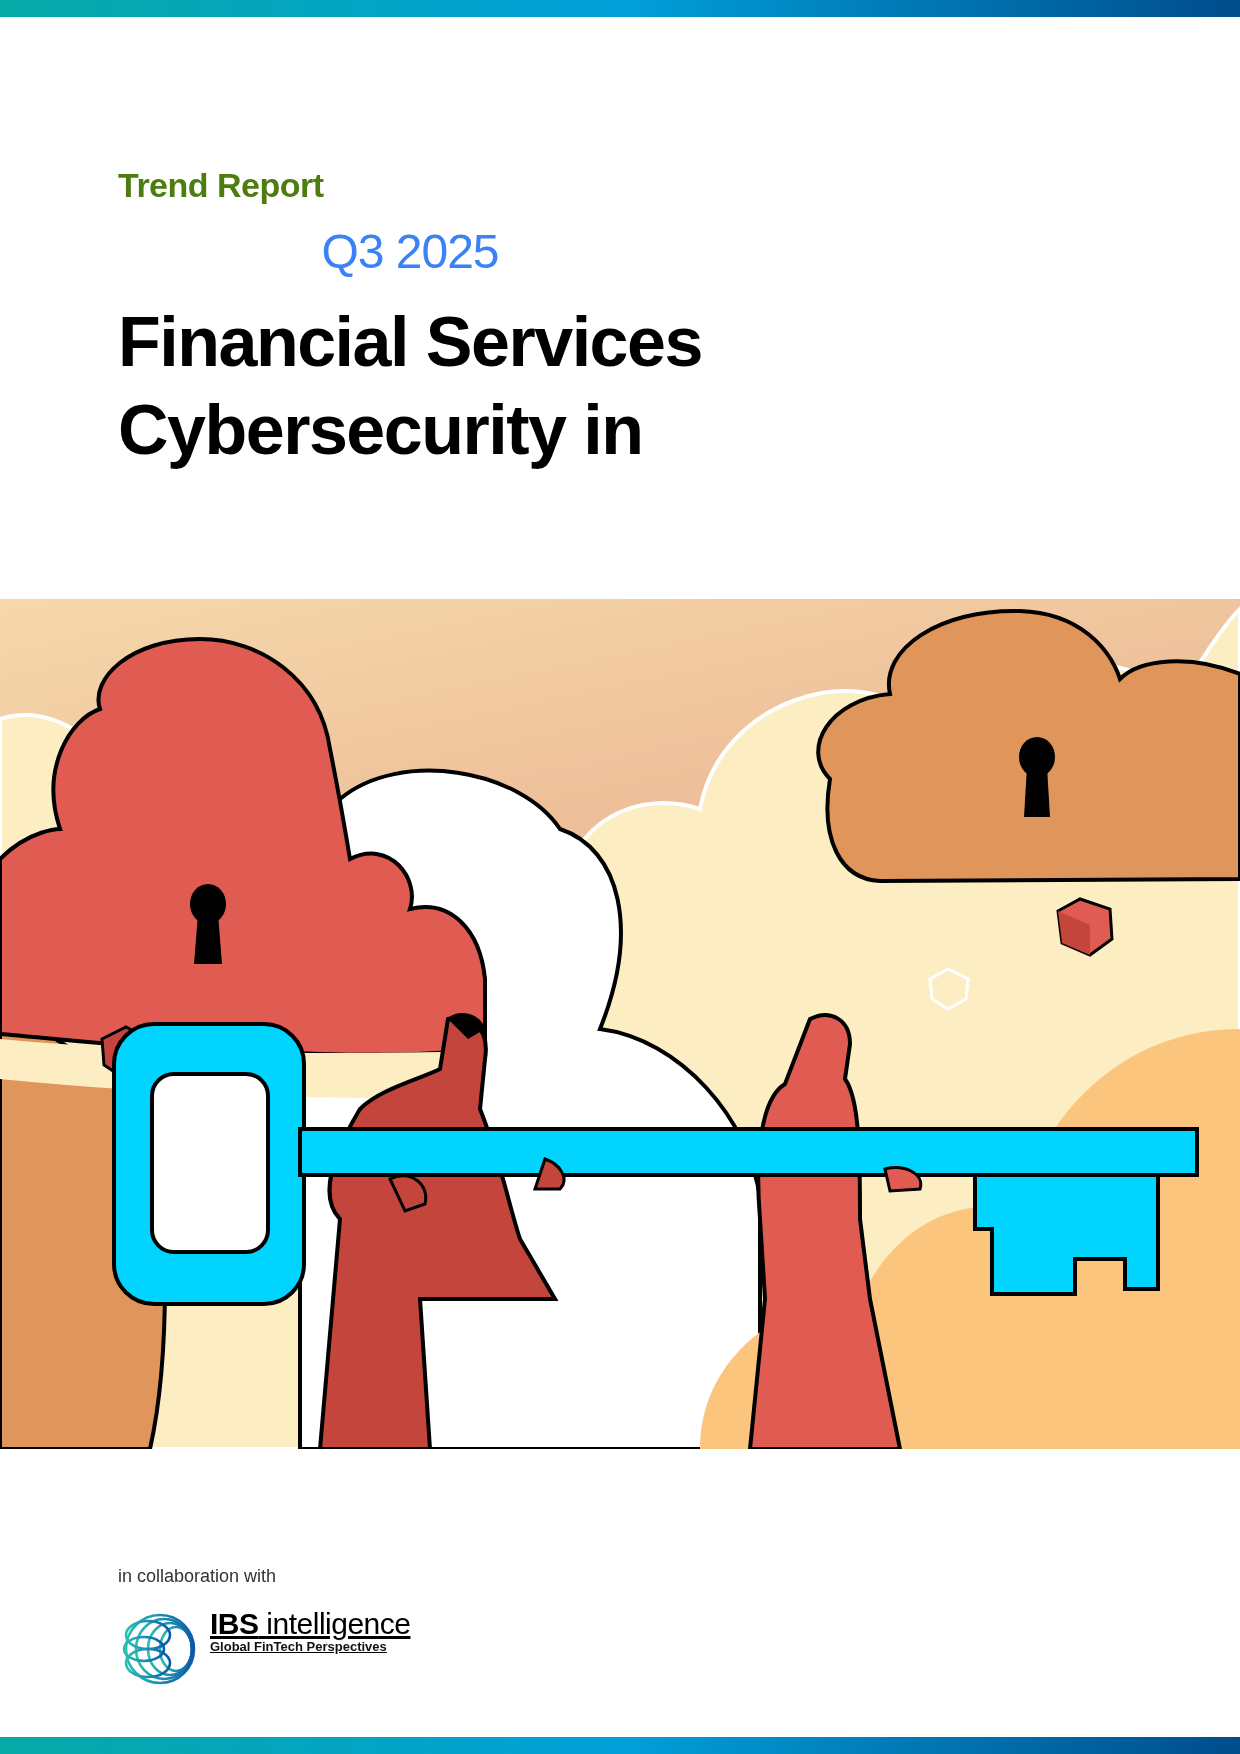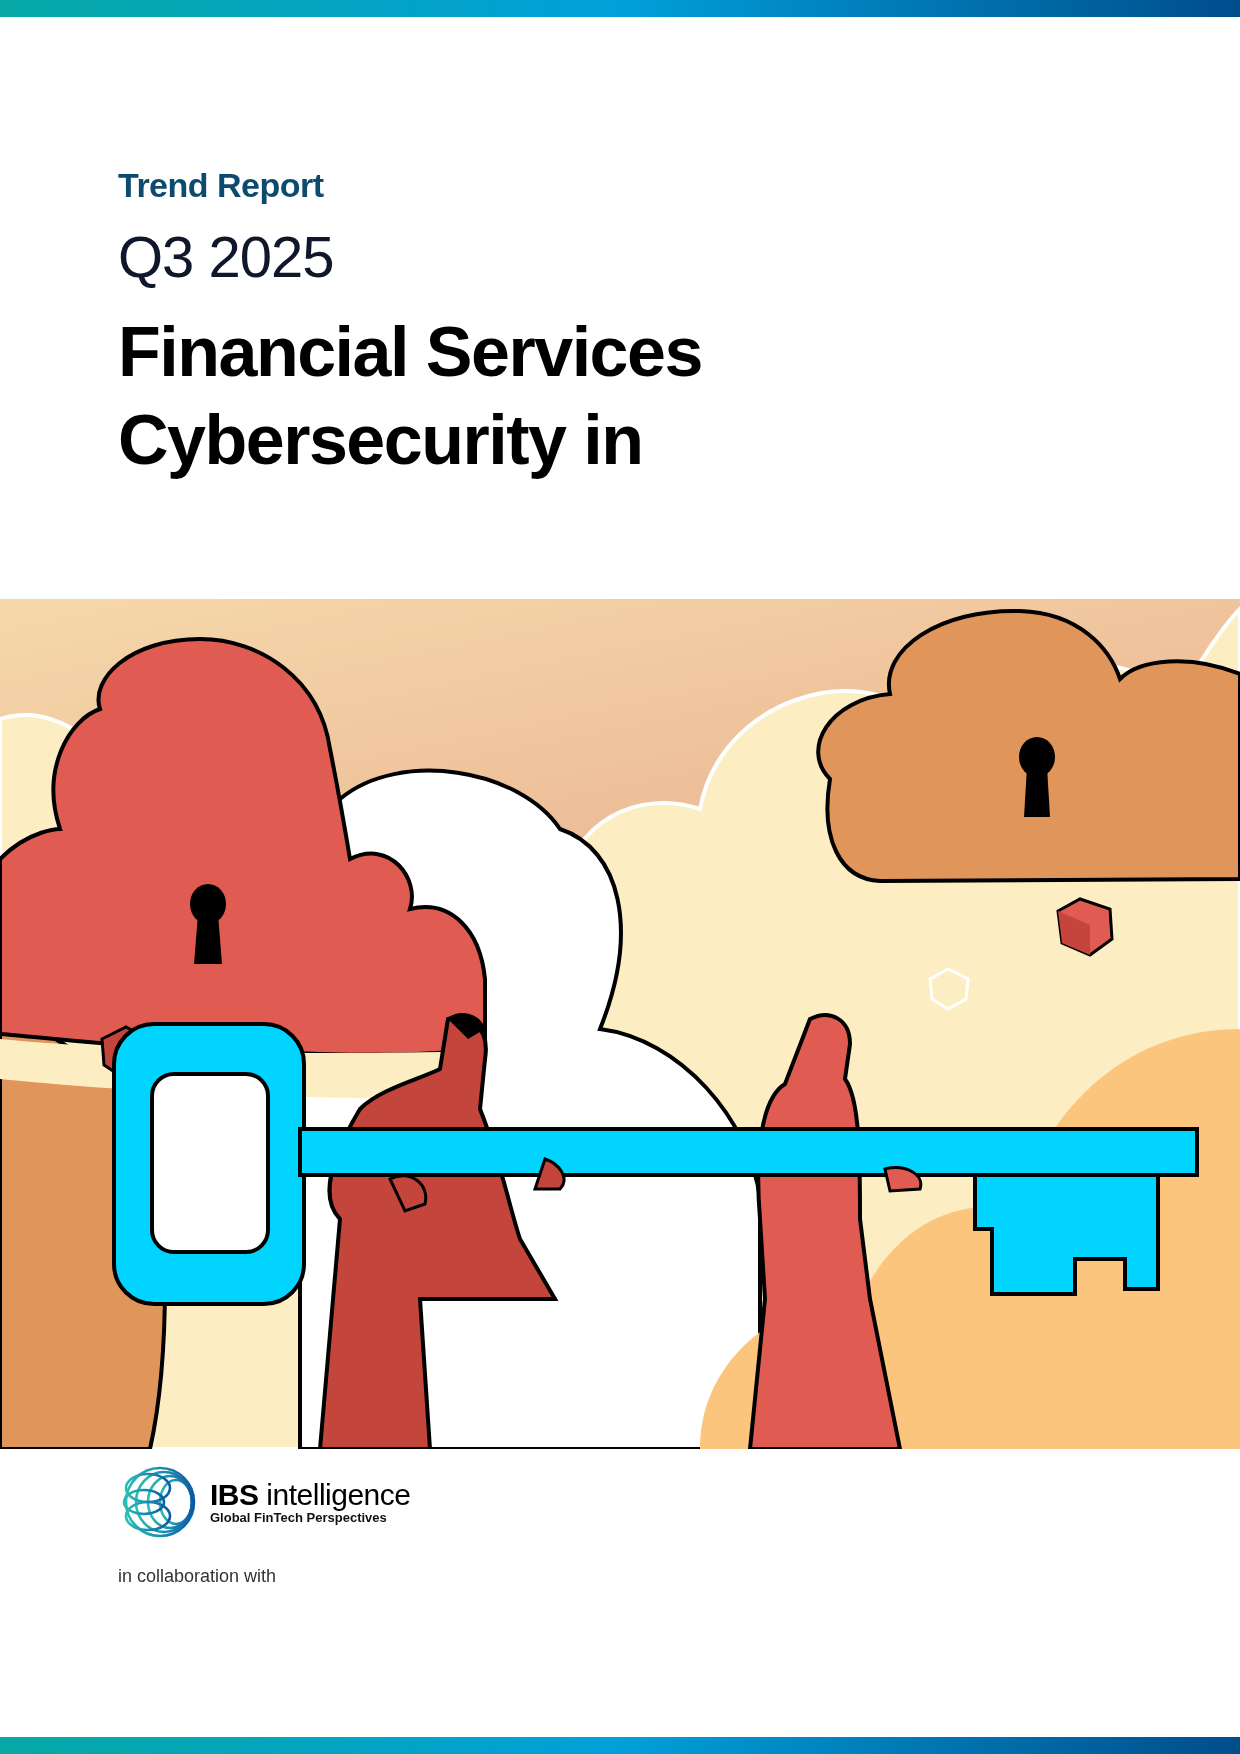--- a/index.html
+++ b/index.html
@@ -2,27 +2,27 @@
 <html><head>
 <meta charset="utf-8">
 <style>
   html, body { margin: 0; padding: 0; background: #ffffff; }
   body { width: 1240px; height: 1754px; position: relative; overflow: hidden; font-family: "Liberation Sans", sans-serif; }
   .bar { position: absolute; left: 0; width: 1240px; height: 17px;
          background: linear-gradient(90deg, #06a9a6 0%, #01a0da 50%, #004d8c 100%); }
   .bar.top { top: 0; }
   .bar.bottom { top: 1737px; }
   .header { position: absolute; left: 118px; top: 168px; }
-  .eyebrow { font-size: 34px; font-weight: bold; color: #0c4a6e; letter-spacing: -0.5px; line-height: 1; }
-  .quarter { margin-top: 26px; font-size: 58px; color: #0f172a; letter-spacing: -1px; line-height: 1; }
+  .eyebrow { font-size: 34px; font-weight: bold; color: #4d7c0f; letter-spacing: -0.5px; line-height: 1; }
+  .quarter { margin-top: 26px; font-size: 48px; color: #3b82f6; letter-spacing: -1px; line-height: 1; text-align: center; }
   .title { margin-top: 22px; font-size: 70px; font-weight: bold; color: #000; letter-spacing: -1.5px; line-height: 88px; }
   .hero { position: absolute; left: 0; top: 599px; width: 1240px; height: 850px; overflow: hidden; }
   .hero svg { display: block; }
   .collab { position: absolute; left: 118px; top: 1566px; font-size: 18px; color: #333; }
-  .logo { position: absolute; left: 118px; top: 1462px; display: flex; align-items: center; }
+  .logo { position: absolute; left: 118px; top: 1609px; display: flex; align-items: flex-start; text-decoration: underline; }
   .logo-mark { width: 80px; height: 80px; }
   .logo-text { margin-left: 12px; }
   .logo-name { font-size: 30px; color: #000; line-height: 1; letter-spacing: -0.5px; }
   .logo-name b { font-weight: bold; }
   .logo-name span { font-weight: normal; }
   .logo-tag { font-size: 13px; font-weight: bold; color: #111; }
 </style>
 </head>
 <body>
 

